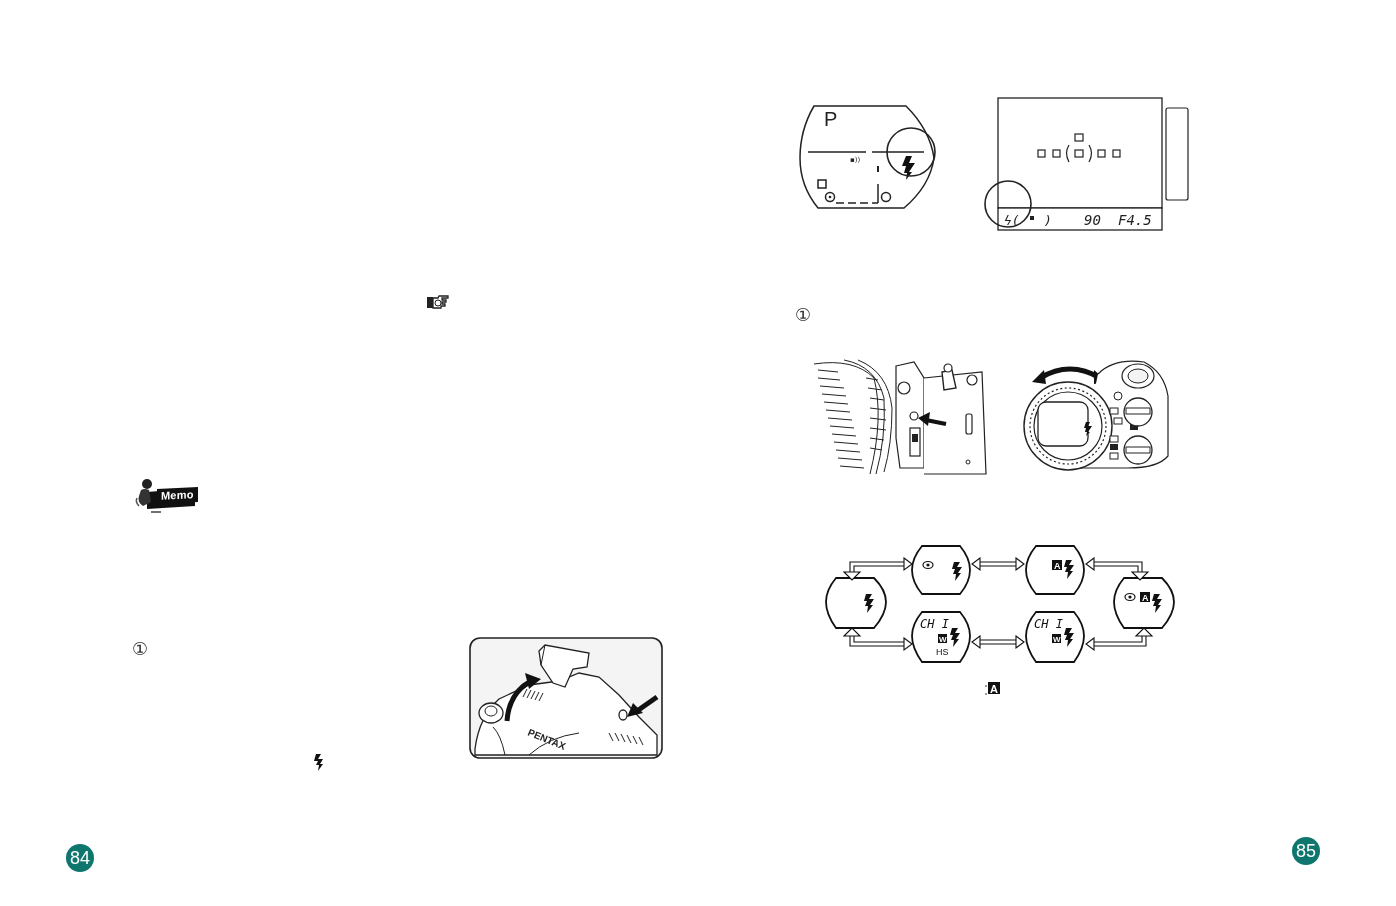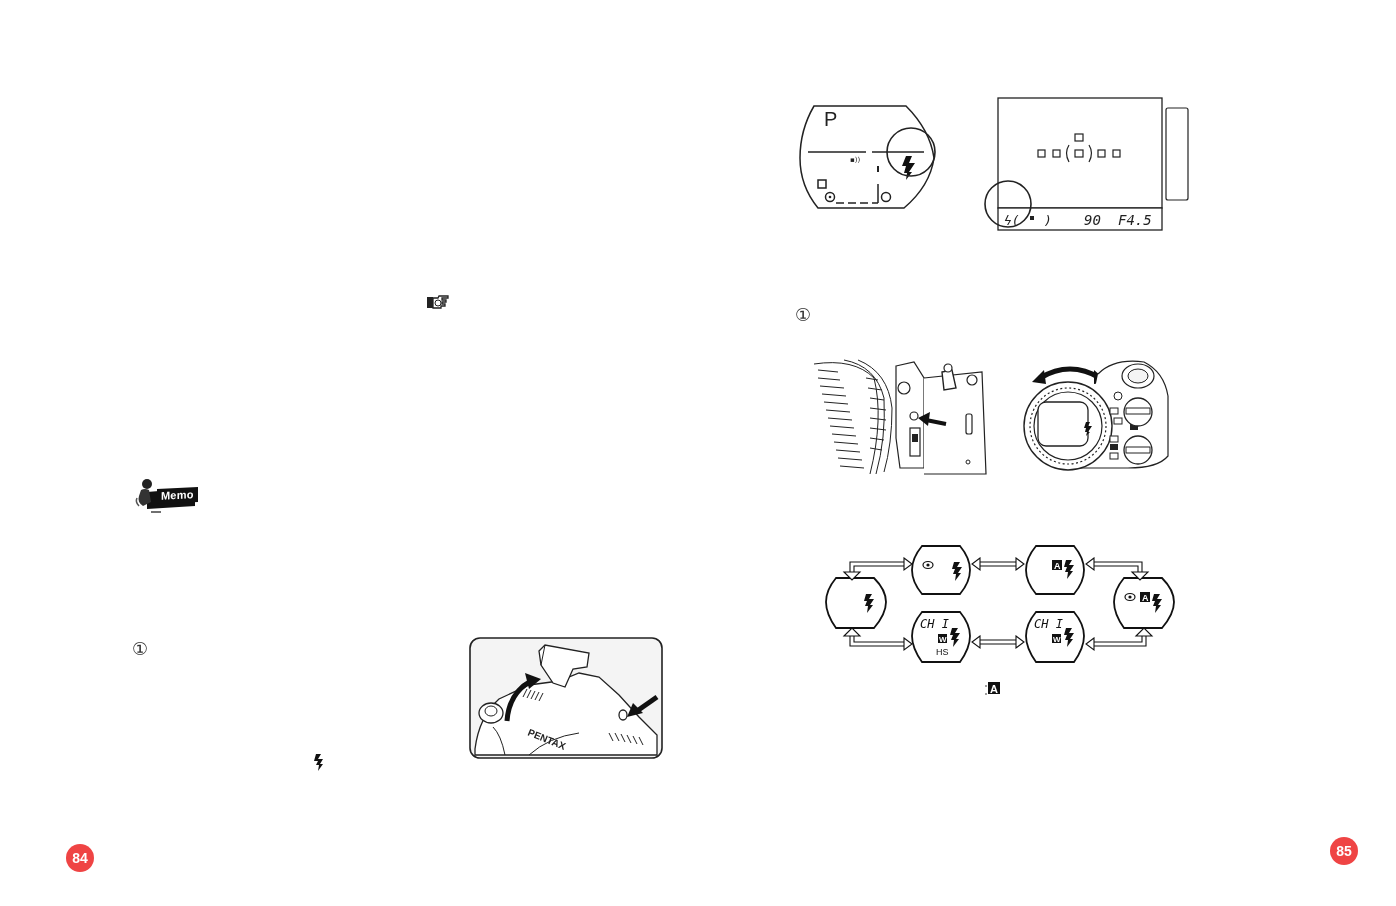--- a/index.html
+++ b/index.html
@@ -3,21 +3,21 @@
 <meta charset="utf-8">
 <style>
   html, body { margin: 0; padding: 0; background: #ffffff; }
   body { width: 1396px; height: 906px; position: relative; overflow: hidden; font-family: "Liberation Sans", sans-serif; color: #111; }
   .abs { position: absolute; }
   .page { position: absolute; top: 0; height: 906px; }
   #page-left { left: 0; width: 698px; }
   #page-right { left: 698px; width: 698px; }
 
   .circled-num { font-family: "DejaVu Sans", sans-serif; font-size: 18px; color: #333; line-height: 1; }
-  .page-num { width: 28px; height: 28px; border-radius: 50%; background: #ef4444; color: #fff; font-weight: bold; font-size: 14px; display: flex; align-items: center; justify-content: center; font-family: "Liberation Sans", sans-serif; }
+  .page-num { width: 28px; height: 28px; border-radius: 50%; background: #0f766e; color: #fff; font-weight: normal; font-size: 18px; display: flex; align-items: center; justify-content: center; font-family: "Liberation Sans", sans-serif; }
 
   .memo-badge { width: 64px; height: 36px; }
   .memo-text { position: absolute; left: 24px; top: 12px; background: #111; color: #fff; font-weight: bold; font-size: 11px; padding: 1px 4px 2px 4px; font-family: "Liberation Sans", sans-serif; transform: skewY(-3deg); letter-spacing: 0.2px; }
 
   .lcd-text { font-family: "DejaVu Sans Mono", monospace; font-style: italic; }
   svg { overflow: visible; }
 </style>
 </head>
 <body>
 
@@ -312,14 +312,14 @@
 
   <div class="abs" style="left:287px; top:681px; width:16px; height:14px;">
     <svg width="16" height="14" viewBox="0 0 16 14">
       <circle cx="1" cy="5" r="0.8" fill="#222"></circle>
       <circle cx="1" cy="13" r="0.8" fill="#222"></circle>
       <rect x="3" y="1" width="12" height="12" fill="#111"></rect>
       <text x="5" y="11.5" font-family="Liberation Sans, sans-serif" font-size="11" font-weight="bold" fill="#fff">A</text>
     </svg>
   </div>
 
-  <div class="abs page-num" style="left:632px; top:837px;">85</div>
+  <div class="abs page-num" style="left:594px; top:837px;">85</div>
 </div>
 
 </body></html>

